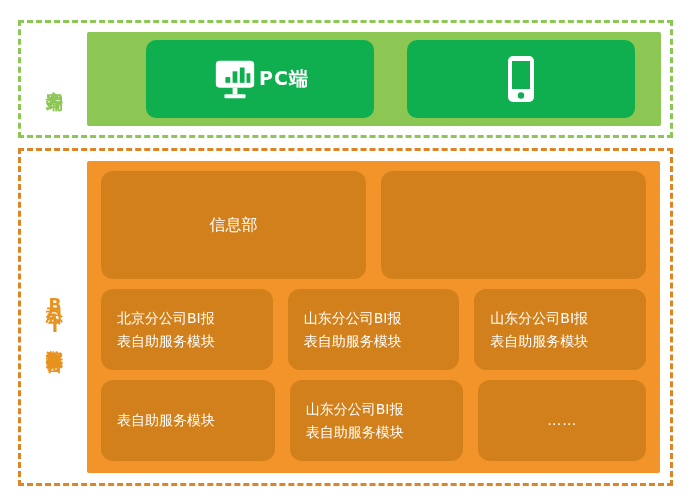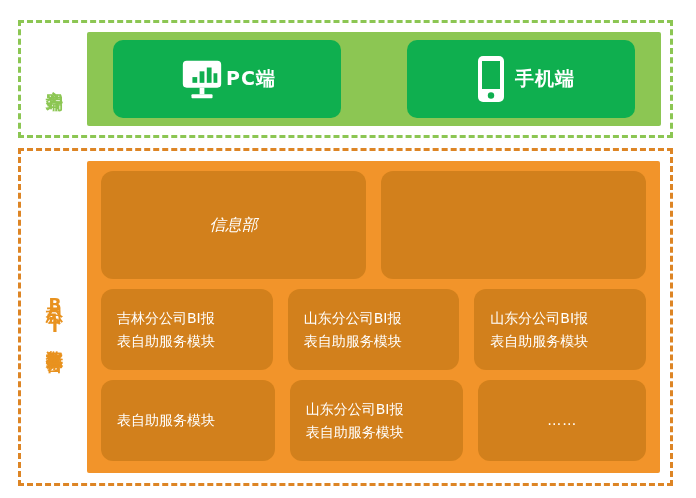--- a/index.html
+++ b/index.html
@@ -85,20 +85,21 @@
   .client-card {
     width: 228px;
     height: 78px;
     background: #0FAF4F;
     border-radius: 10px;
     display: flex;
     flex-direction: row;
     align-items: center;
     justify-content: center;
     box-sizing: border-box;
+    margin-left: 33px;
   }
   .client-card .card-label {
     color: #ffffff;
     font-size: 19px;
     font-weight: bold;
     letter-spacing: 1px;
   }
   .icon-wrap {
     display: flex;
     align-items: center;
@@ -120,21 +121,20 @@
     gap: 10px;
   }
   .row {
     display: flex;
     flex-direction: row;
     gap: 15px;
     box-sizing: border-box;
   }
   .row.top-row {
     flex: 0 0 108px;
-    font-style: italic;
   }
   .row.sub-row {
     flex: 1 1 auto;
   }
   .module {
     background: #D2801C;
     border-radius: 12px;
     display: flex;
     align-items: center;
     justify-content: center;
@@ -198,21 +198,20 @@
       </div>
 
       <div class="client-card">
         <span class="icon-wrap">
           <svg width="34" height="50" viewBox="0 0 34 50" aria-hidden="true">
             <rect x="4" y="2" width="26" height="46" rx="5" ry="5" fill="#ffffff"></rect>
             <rect x="8" y="7" width="18" height="28" fill="#0FAF4F"></rect>
             <circle cx="17" cy="41.5" r="3.2" fill="#0FAF4F"></circle>
           </svg>
         </span>
-        <span class="card-label">手机端</span>
       </div>
 
     </div>
   </div>
 
   <div class="section platform">
 
     <div class="side-label platform-label">
       <span class="vtext">总公司BI数据服务平台</span>
     </div>
@@ -231,21 +230,21 @@
           <span>
           </span>
         </div>
 
       </div>
 
       <div class="row sub-row">
 
         <div class="module cell">
           <span>
-            <span class="line">吉林分公司BI报</span>
+            <span class="line">北京分公司BI报</span>
             <span class="line">表自助服务模块</span>
           </span>
         </div>
 
         <div class="module cell">
           <span>
             <span class="line">山东分公司BI报</span>
             <span class="line">表自助服务模块</span>
           </span>
         </div>

